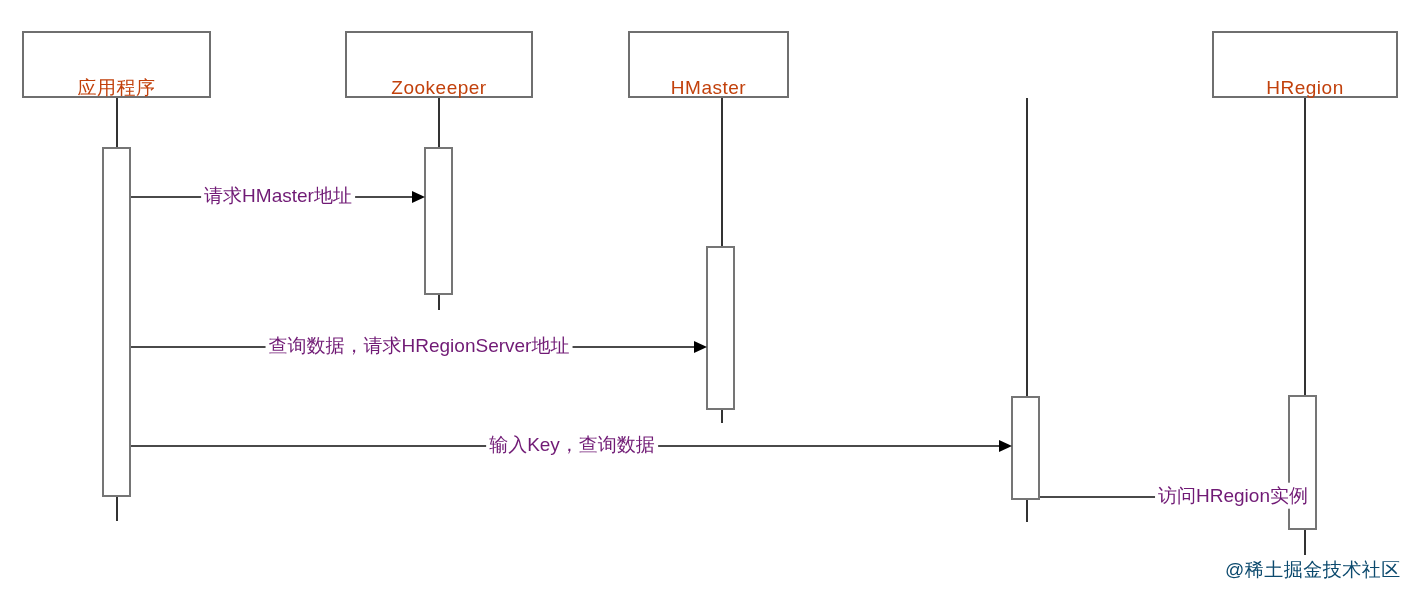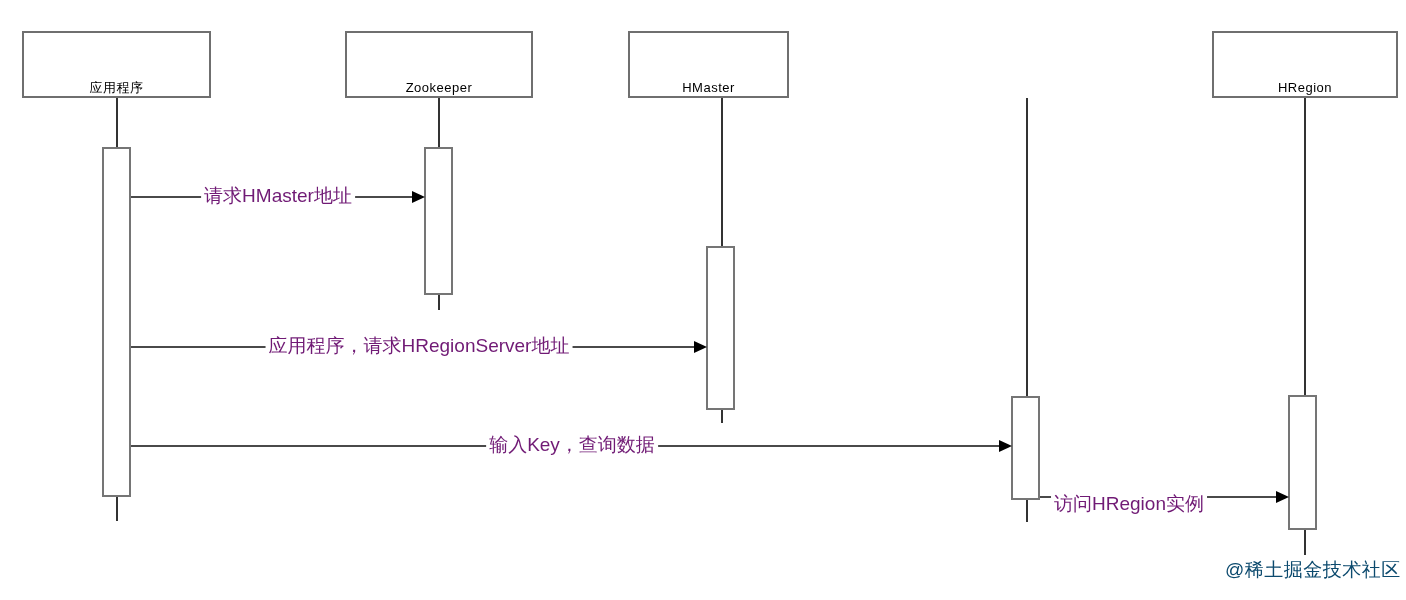--- a/index.html
+++ b/index.html
@@ -1,21 +1,21 @@
 <!DOCTYPE html>
 <html><head>
 <meta charset="utf-8">
 <style>
   html,body{margin:0;padding:0;background:#ffffff;}
   body{width:1406px;height:600px;position:relative;overflow:hidden;
        font-family:"Liberation Sans","DejaVu Sans",sans-serif;}
   .diagram{position:absolute;left:0;top:0;width:1406px;height:600px;background:#fff;}
   .pbox{position:absolute;top:31px;height:67px;box-sizing:border-box;
         border:2px solid #6f6f6f;background:#fff;display:flex;align-items:center;justify-content:center;}
-  .pbox .plabel{font-size:13px;color:#000000;letter-spacing:.5px;margin-top:46px;}
+  .pbox .plabel{font-size:19px;color:#c2410c;letter-spacing:.5px;margin-top:46px;}
   .lseg{position:absolute;width:2px;background:#333;}
   .act{position:absolute;width:29px;box-sizing:border-box;background:#fff;border:2px solid #757575;}
   .mline{position:absolute;height:2px;background:#4a4a4a;}
   .ahead{position:absolute;width:0;height:0;border-top:6px solid transparent;
          border-bottom:6px solid transparent;border-left:13px solid #000;}
   .mlabel{position:absolute;transform:translate(-50%,-55%);white-space:nowrap;
           background:#fff;padding:0 3px;font-size:19px;color:#701a75;}
   .watermark{position:absolute;left:1225px;top:557px;font-size:19px;color:#0c4a6e;
              white-space:nowrap;letter-spacing:.5px;}
 </style>
@@ -56,30 +56,30 @@
 
   <div>
     <div class="mline" style="left:131px;top:196px;width:284px;"></div>
     <div class="ahead" style="left:412px;top:191px;"></div>
     <span class="mlabel" style="left:278px;top:197px;">请求HMaster地址</span>
   </div>
 
   <div>
     <div class="mline" style="left:131px;top:346px;width:566px;"></div>
     <div class="ahead" style="left:694px;top:341px;"></div>
-    <span class="mlabel" style="left:419px;top:347px;">应用程序，请求HRegionServer地址</span>
+    <span class="mlabel" style="left:419px;top:347px;">查询数据，请求HRegionServer地址</span>
   </div>
 
   <div>
     <div class="mline" style="left:131px;top:445px;width:872px;"></div>
     <div class="ahead" style="left:999px;top:440px;"></div>
     <span class="mlabel" style="left:572px;top:446px;">输入Key，查询数据</span>
   </div>
 
   <div>
     <div class="mline" style="left:1040px;top:496px;width:239px;"></div>
     <div class="ahead" style="left:1276px;top:491px;"></div>
-    <span class="mlabel" style="left:1129px;top:497px;margin-top:8px;">访问HRegion实例</span>
+    <span class="mlabel" style="left:1233px;top:497px;">访问HRegion实例</span>
   </div>
 
   <div class="watermark">@稀土掘金技术社区</div>
 
 </div>
 
 </body></html>

